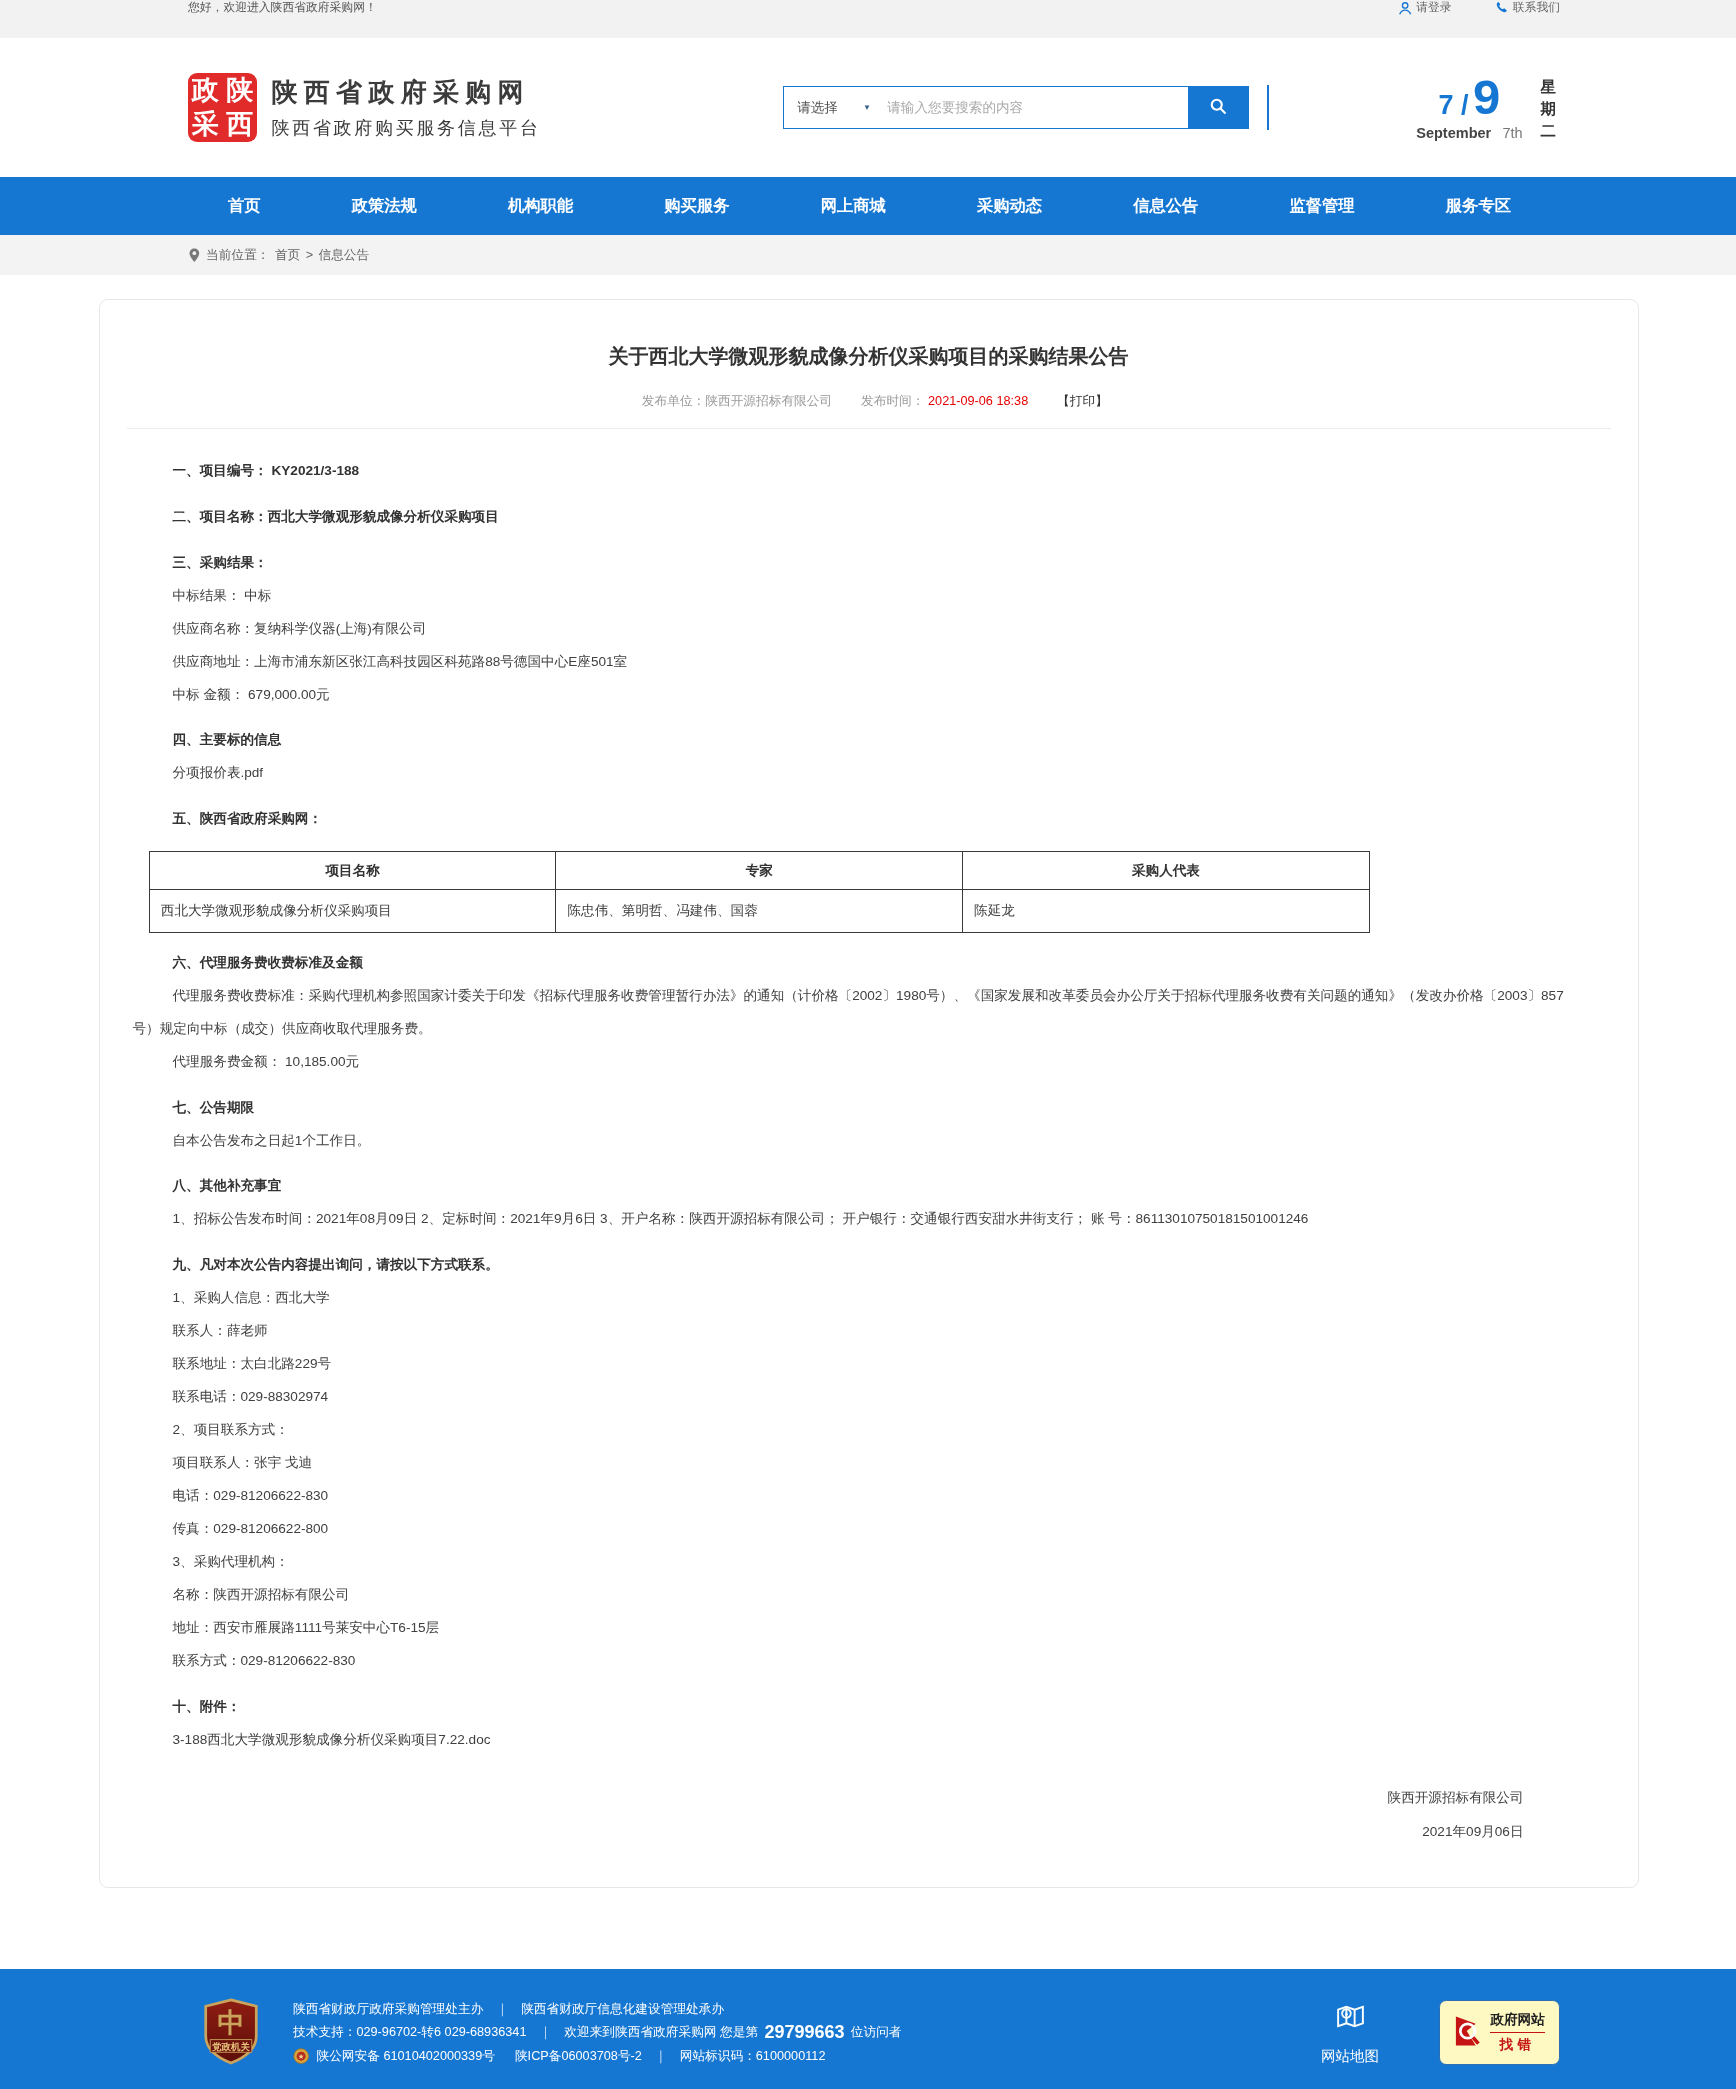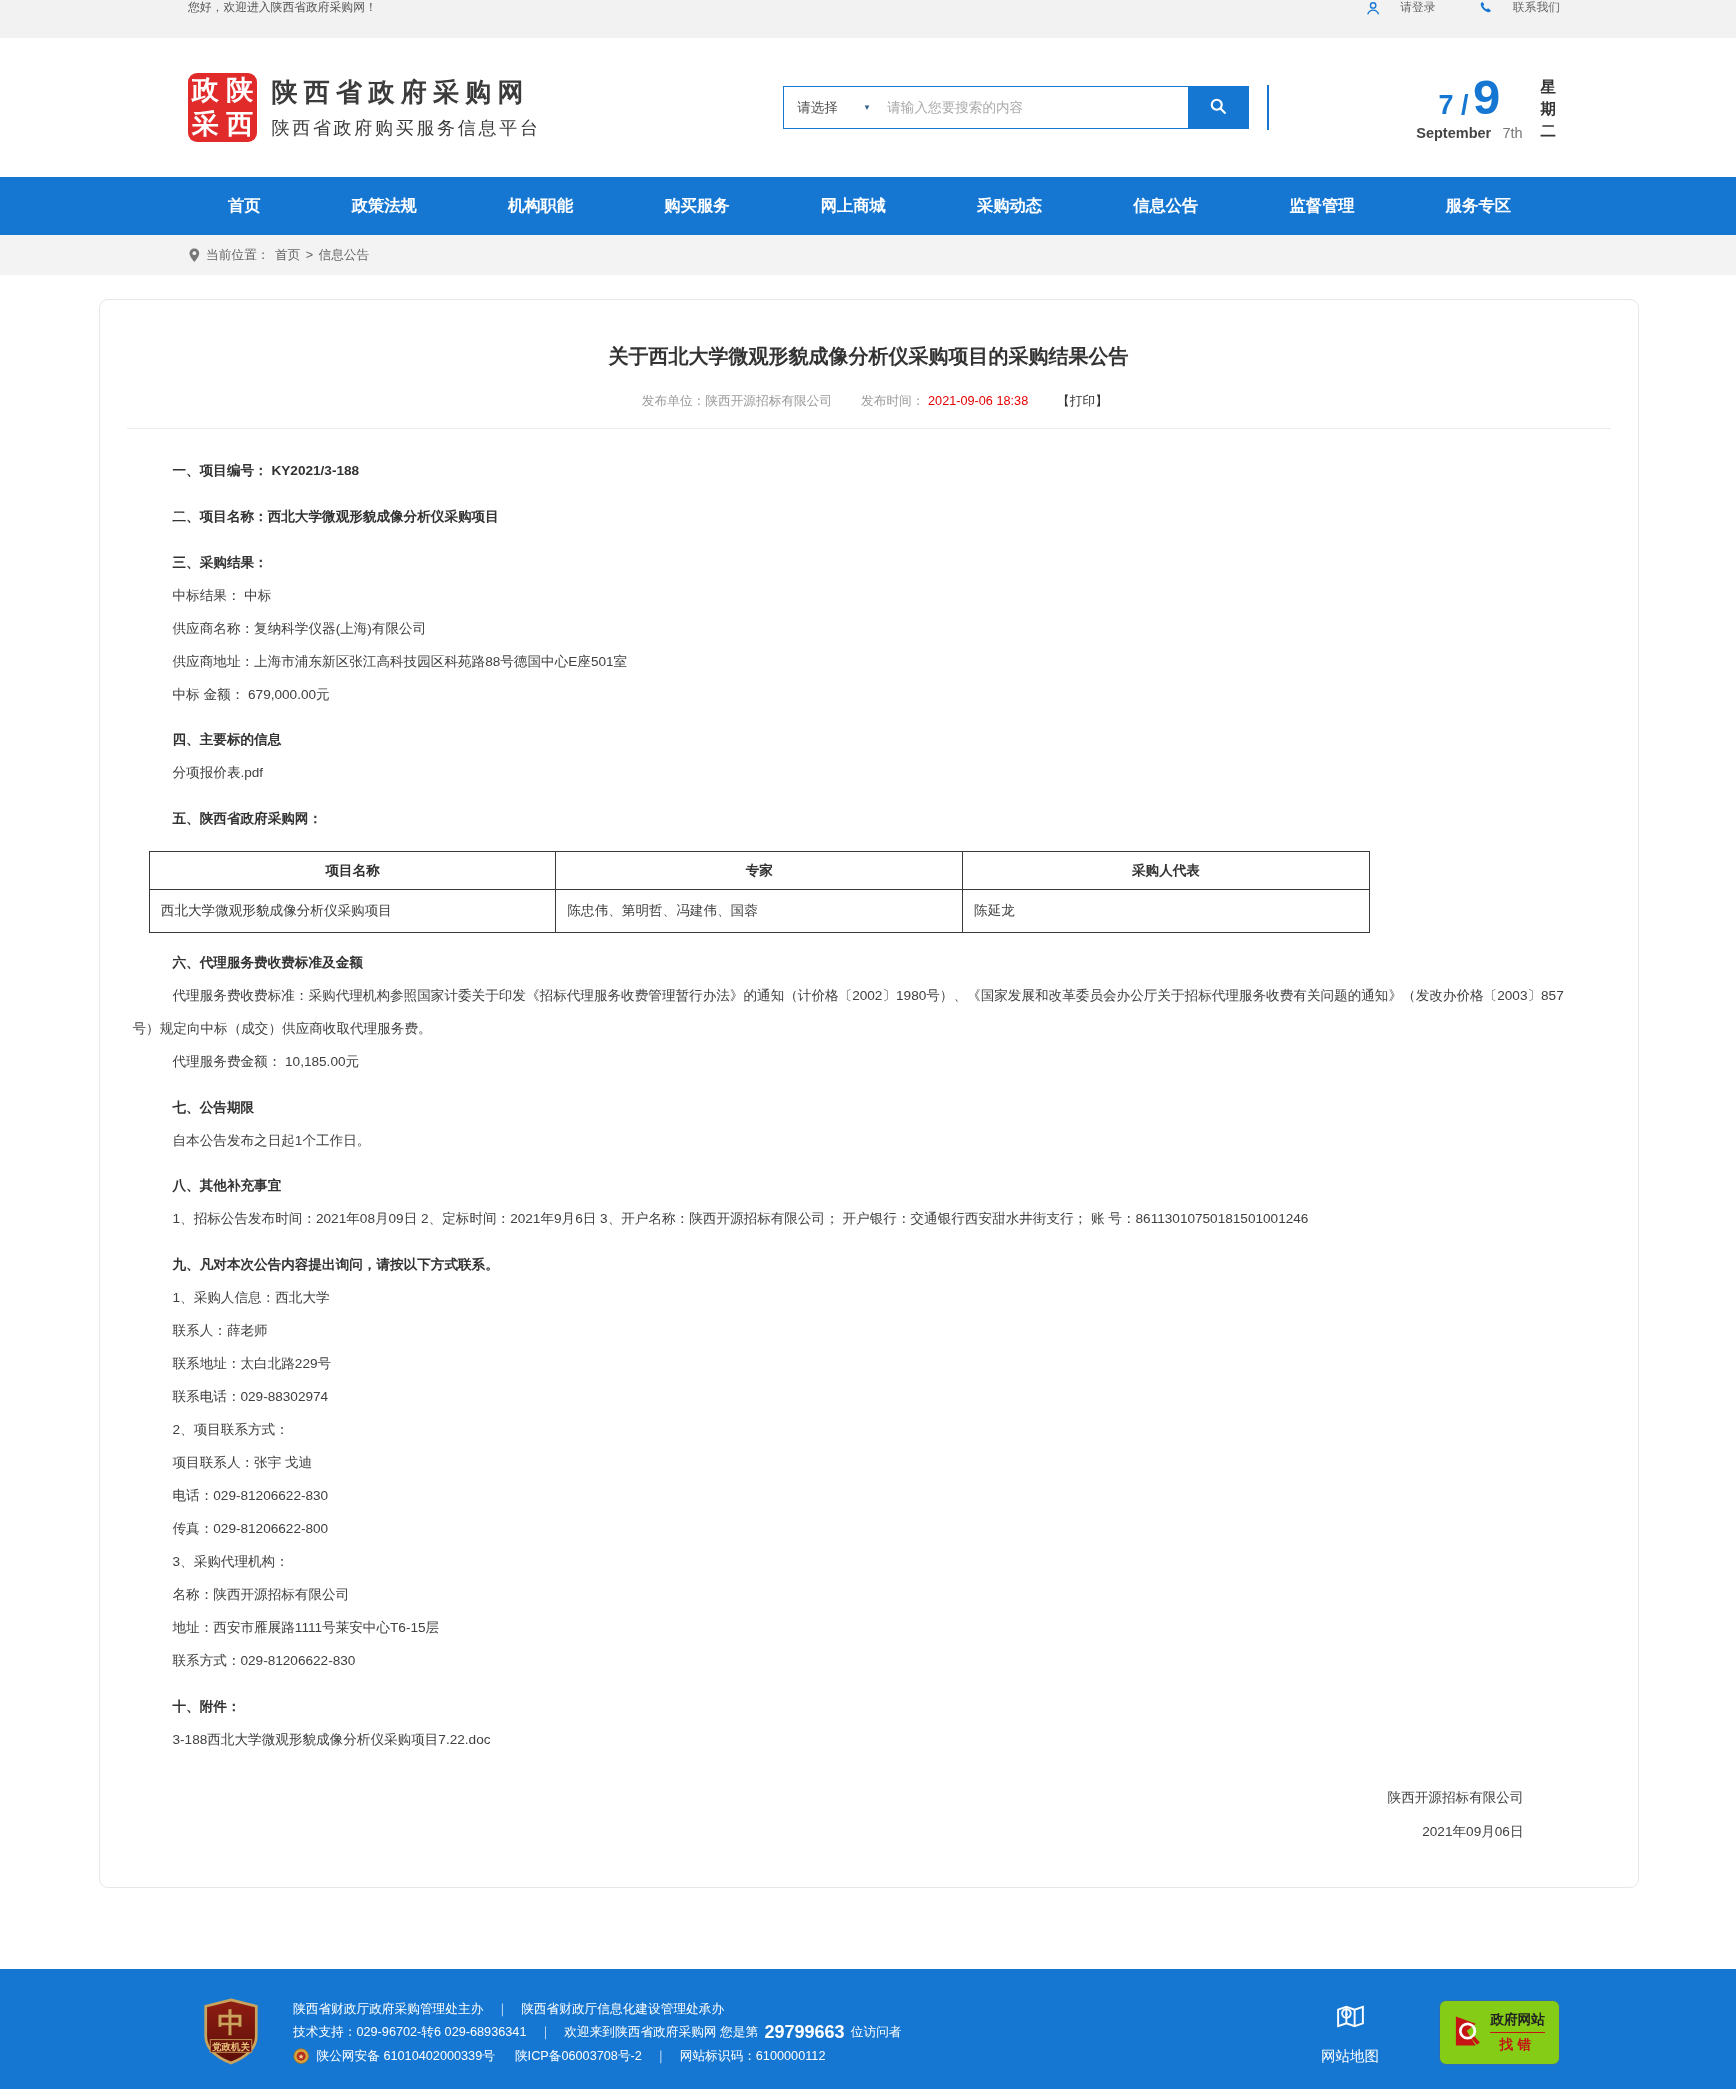--- a/index.html
+++ b/index.html
@@ -6,21 +6,21 @@
   * { box-sizing: border-box; }
   html,body { margin:0; padding:0; }
   body {
     width:1737px; background:#ffffff; color:#333;
     font-family:"Liberation Sans","DejaVu Sans",sans-serif;
   }
   
   .topbar { height:38px; background:#f2f2f2; display:flex; align-items:flex-start;
             padding:0 177px 0 188px; font-size:11.8px; color:#555; }
   .topbar-right { margin-left:auto; display:flex; align-items:center; gap:42px; }
-  .tb-link { display:flex; align-items:center; gap:19px; color:#666; cursor:pointer; }
+  .tb-link { display:flex; align-items:center; gap:3px; color:#666; cursor:pointer; }
   .tb-link svg { display:block; }
   
   .header { height:139px; display:flex; align-items:center; padding:0 181px 0 188px; background:#fff; }
   .logo-seal { width:69px; height:69px; background:#e12a2a; border-radius:9px;
                display:grid; grid-template-columns:1fr 1fr; place-items:center;
                color:#fff; font-weight:bold; font-size:27px; line-height:1;
                font-family:"Liberation Serif","DejaVu Serif",serif; flex:none; }
   .site-titles { margin-left:14.5px; }
   .site-title { font-size:26px; font-weight:bold; color:#3b3b3b; letter-spacing:6.3px; }
   .site-sub   { font-size:18px; color:#3b3b3b; letter-spacing:2.7px; margin-top:6.3px; }
@@ -75,21 +75,21 @@
             padding:0 177px 0 203px; color:#fff; }
   .shield { flex:none; }
   .footer-text { margin-left:34px; font-size:12.7px; }
   .f-row { display:flex; align-items:center; margin:4.5px 0; white-space:nowrap; }
   .f-sep { margin:0 12.7px; opacity:.85; }
   .visitor-num { font-size:18px; font-weight:bold; margin:0 6.3px; }
   .f-gap { margin-left:20px; }
   .badge-icon { margin-right:7.2px; display:flex; align-items:center; }
   .footer-right { margin-left:auto; display:flex; align-items:center; gap:60px; }
   .sitemap { display:flex; align-items:center; gap:11px; font-size:14.5px; cursor:pointer;flex-direction:column; }
-  .err-badge { width:121px; height:65px; background:#84cc16; border:1.8px solid #2e6cb5; border-radius:7.2px;
+  .err-badge { width:121px; height:65px; background:#fef9c3; border:1.8px solid #2e6cb5; border-radius:7.2px;
                display:flex; align-items:center; justify-content:center; gap:7.2px; cursor:pointer; }
   .err-texts { text-align:center; }
   .err-t1 { color:#222; font-size:13.6px; font-weight:bold; border-bottom:1.8px solid #c61414; padding-bottom:2.7px; }
   .err-t2 { color:#c61414; font-size:13.6px; font-weight:bold; letter-spacing:4.5px; margin-top:3.6px; }
 </style>
 </head>
 <body>
 
 <div class="topbar">
   <span>您好，欢迎进入陕西省政府采购网！</span>

